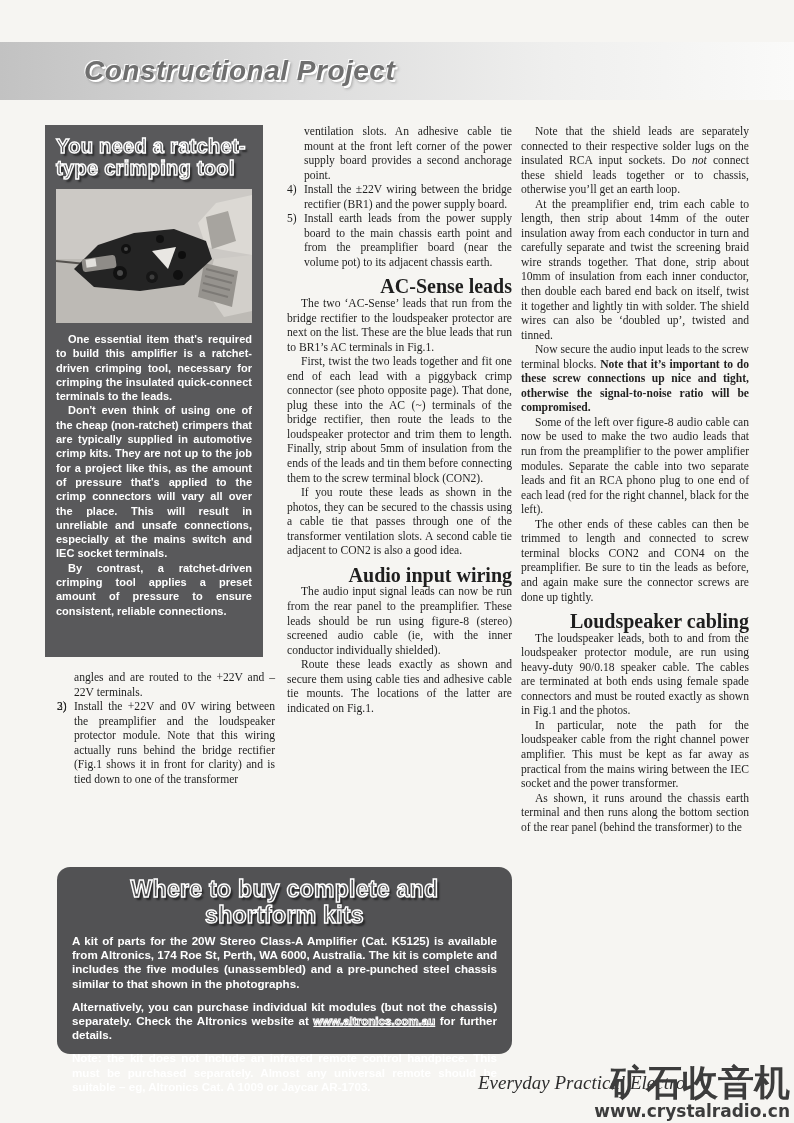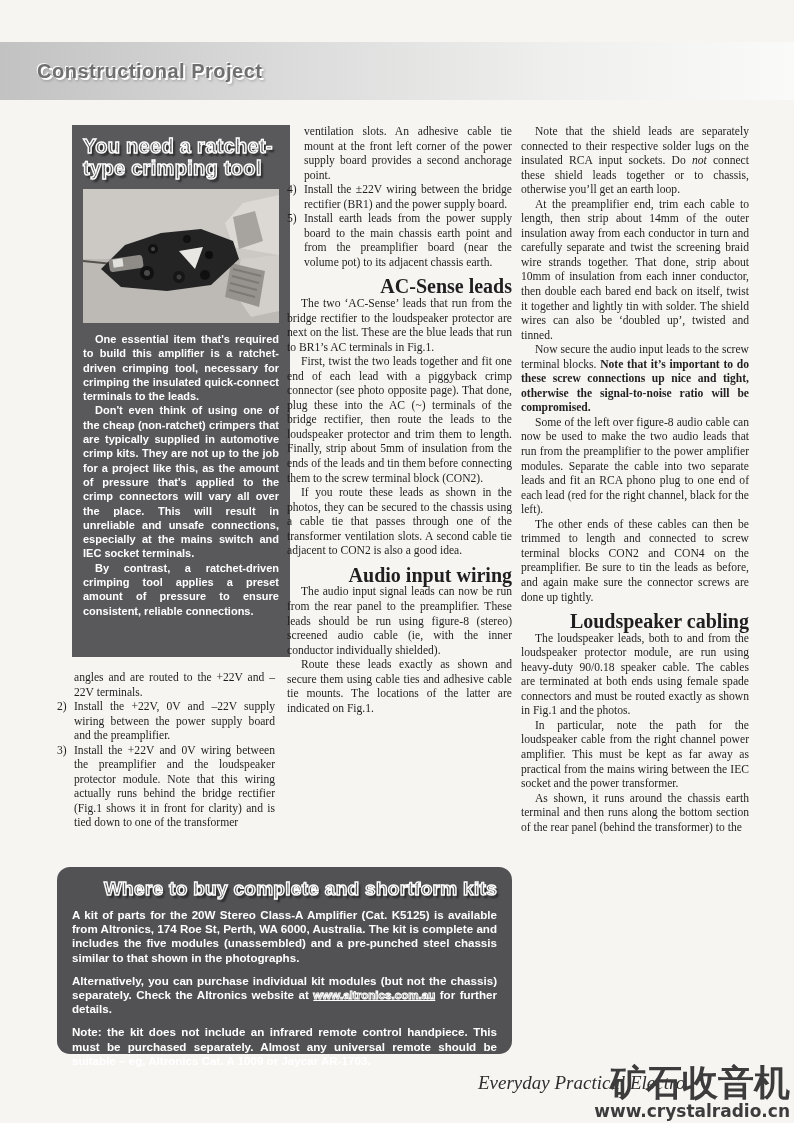--- a/index.html
+++ b/index.html
@@ -12,23 +12,23 @@
     overflow:hidden;
   }
 
   
   .header-band {
     position:absolute; top:42px; left:0; width:794px; height:58px;
     background:linear-gradient(90deg,#c2c2c2 0%,#dcdcdc 38%,#efefee 70%,#fafaf9 100%);
   }
   .header-title {
     font-family:"Liberation Sans", sans-serif;
-    font-weight:bold;
-    font-size:20px; color:#6f6f6f;
-    line-height:58px; padding-left:37px; letter-spacing:.5px;
+    font-style:italic; font-weight:bold;
+    font-size:28px; color:#6f6f6f;
+    line-height:58px; padding-left:84px; letter-spacing:.5px;
     text-shadow:2px 2px 0 #ffffff, -1px -1px 0 rgba(255,255,255,.85), 3px 3px 3px rgba(0,0,0,.25);
   }
 
   
   .col {
     position:absolute; top:125px;
     font-size:11.6px; line-height:14.55px;
     text-align:justify;
   }
   .col-mid   { left:287px; width:225px; }
@@ -41,21 +41,21 @@
   .li-num { position:absolute; left:0; top:0; }
   .cont { padding-left:17px; }
   h3.section {
     font-size:20px; font-weight:bold; text-align:right;
     margin:9px 0 3px 12px;
   }
   .bold-note { font-weight:bold;margin-top:7px; }
 
   
   .gray-box {
-    position:absolute; left:72px; top:125px; width:218px; height:532px;
+    position:absolute; left:45px; top:125px; width:218px; height:532px;
     background:#59595b; padding:11px 11px;
   }
   .outline-title {
     font-family:"Liberation Sans", sans-serif; font-weight:bold;
     color:#59595b; -webkit-text-stroke:1.4px #ffffff;
     text-shadow:2.5px 2.5px 2px rgba(0,0,0,.55);
     letter-spacing:.3px;
   }
   .crimp-title { font-size:20px; line-height:21.5px; text-align:left; }
   .photo-frame { margin:10px 0 9px 0; width:196px; height:134px; display:block; }
@@ -63,21 +63,21 @@
     color:#ffffff; font-family:"Liberation Sans", sans-serif; font-weight:bold;
     font-size:11px; line-height:14.3px; text-align:justify;
   }
   .box-text p { text-indent:12px; }
 
   
   .kits-box {
     position:absolute; left:57px; top:867px; width:455px; height:187px;
     background:#525254; border-radius:13px; padding:9px 15px 8px 15px;
   }
-  .kits-title { font-size:19px; line-height:26px; text-align:right;
+  .kits-title { font-size:23px; line-height:26px; text-align:center;
     color:#525254; margin-bottom:6px; }
   .kits-box p {
     color:#ffffff; font-family:"Liberation Sans", sans-serif; font-weight:bold;
     font-size:11.6px; line-height:14.2px; text-align:justify; margin-bottom:9px;
   }
   .url {
     color:#525254; -webkit-text-stroke:1px #ffffff;
     text-decoration:underline; text-decoration-color:#ffffff;
   }
 
@@ -136,21 +136,20 @@
     <p>One essential item that's required to build this amplifier is a ratchet-driven crimping tool, necessary for crimping the insulated quick-connect terminals to the leads.</p>
     <p>Don't even think of using one of the cheap (non-ratchet) crimpers that are typically supplied in automotive crimp kits. They are not up to the job for a project like this, as the amount of pressure that's applied to the crimp connectors will vary all over the place.  This will result in unreliable and unsafe connections, especially at the mains switch and IEC socket terminals.</p>
     <p>By contrast, a ratchet-driven crimping tool applies a preset amount of pressure to ensure consistent, reliable connections.</p>
   </div>
 </div>
 
 <div class="col-left-lower">
   <div class="cont">angles and are routed to the +22V and –22V terminals.</div>
   <div class="li">
     <span class="li-num">2)</span>
-    <span>Install the +22V, 0V and –22V supply wiring between the power supply board and the preamplifier.</span>
   </div>
   <div class="li">
     <span class="li-num">3)</span>
     <span>Install the +22V and 0V wiring between the preamplifier and the loudspeaker protector module. Note that this wiring actually runs behind the bridge rectifier (Fig.1 shows it in front for clarity) and is tied down to one of the transformer</span>
   </div>
 </div>
 
 <div class="col col-mid">
   <div class="cont">ventilation slots. An adhesive cable tie mount at the front left corner of the power supply board provides a second anchorage point.</div>
   <div class="li">

